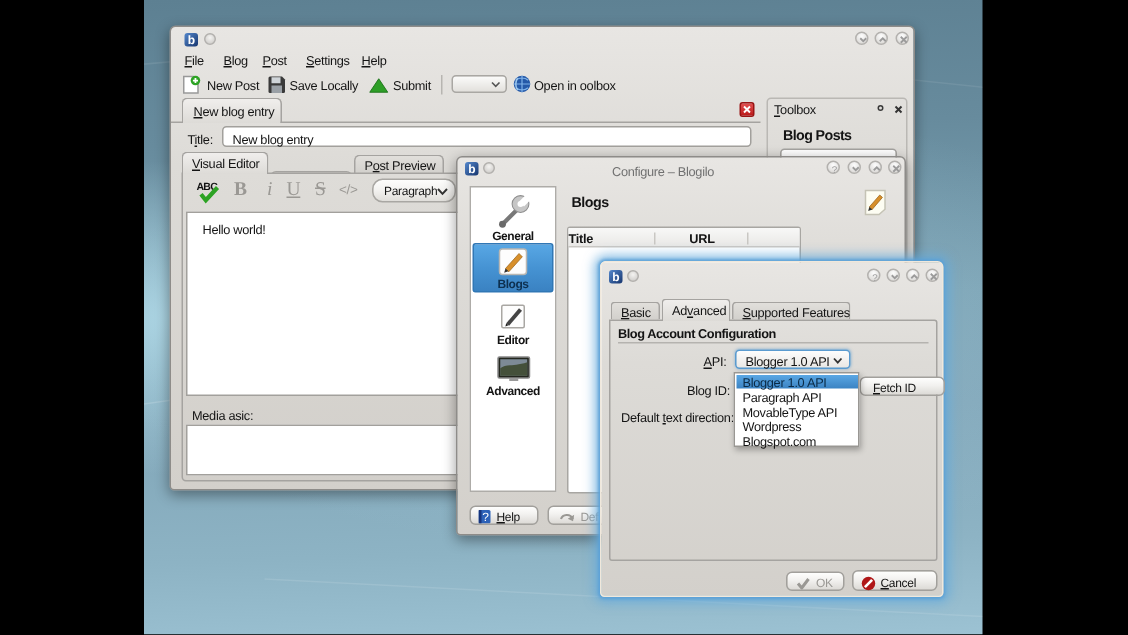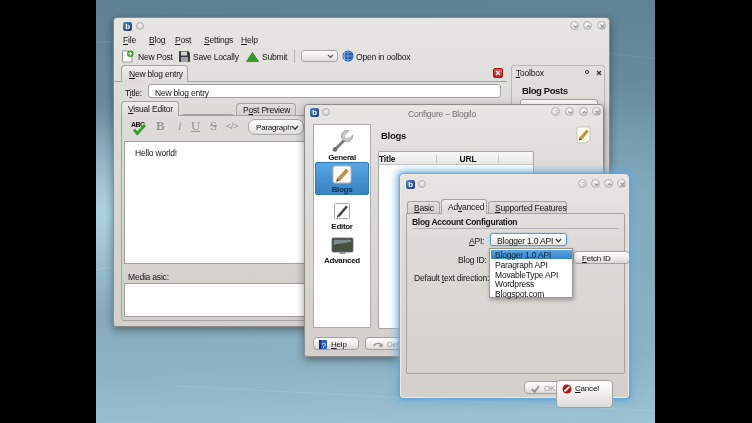--- a/index.html
+++ b/index.html
@@ -270,20 +270,20 @@
     <div class="abs" style="left:5px;top:31px">Wordpress</div>
     <div class="abs" style="left:5px;top:40.5px">Blogspot.com</div>
   </div>
 
   <div class="btn" style="left:123px;top:206px;width:39px;height:13px;color:#9a9894">
     <svg class="abs" style="left:6px;top:3px" width="9" height="8" viewBox="0 0 9 8">
         <path d="M1 4l2.5 3L8 1" stroke="#9a9894" stroke-width="2" fill="none"></path>
       </svg>
     <span class="abs" style="left:19px;top:2px">OK</span>
   </div>
-  <div class="btn" style="left:155px;top:205px;width:57px;height:28px">
+  <div class="btn" style="left:167px;top:205px;width:57px;height:14px">
     <svg class="abs" style="left:5px;top:2.5px" width="10" height="10" viewBox="0 0 10 10">
         <circle cx="5" cy="5" r="4.5" fill="#b01717"></circle>
         <rect x="1.6" y="4.1" width="6.8" height="1.8" fill="#fff" transform="rotate(-45 5 5)"></rect>
       </svg>
     <span class="abs" style="left:18px;top:2.5px"><u>C</u>ancel</span>
   </div>
 </div>
 
 </body></html>

